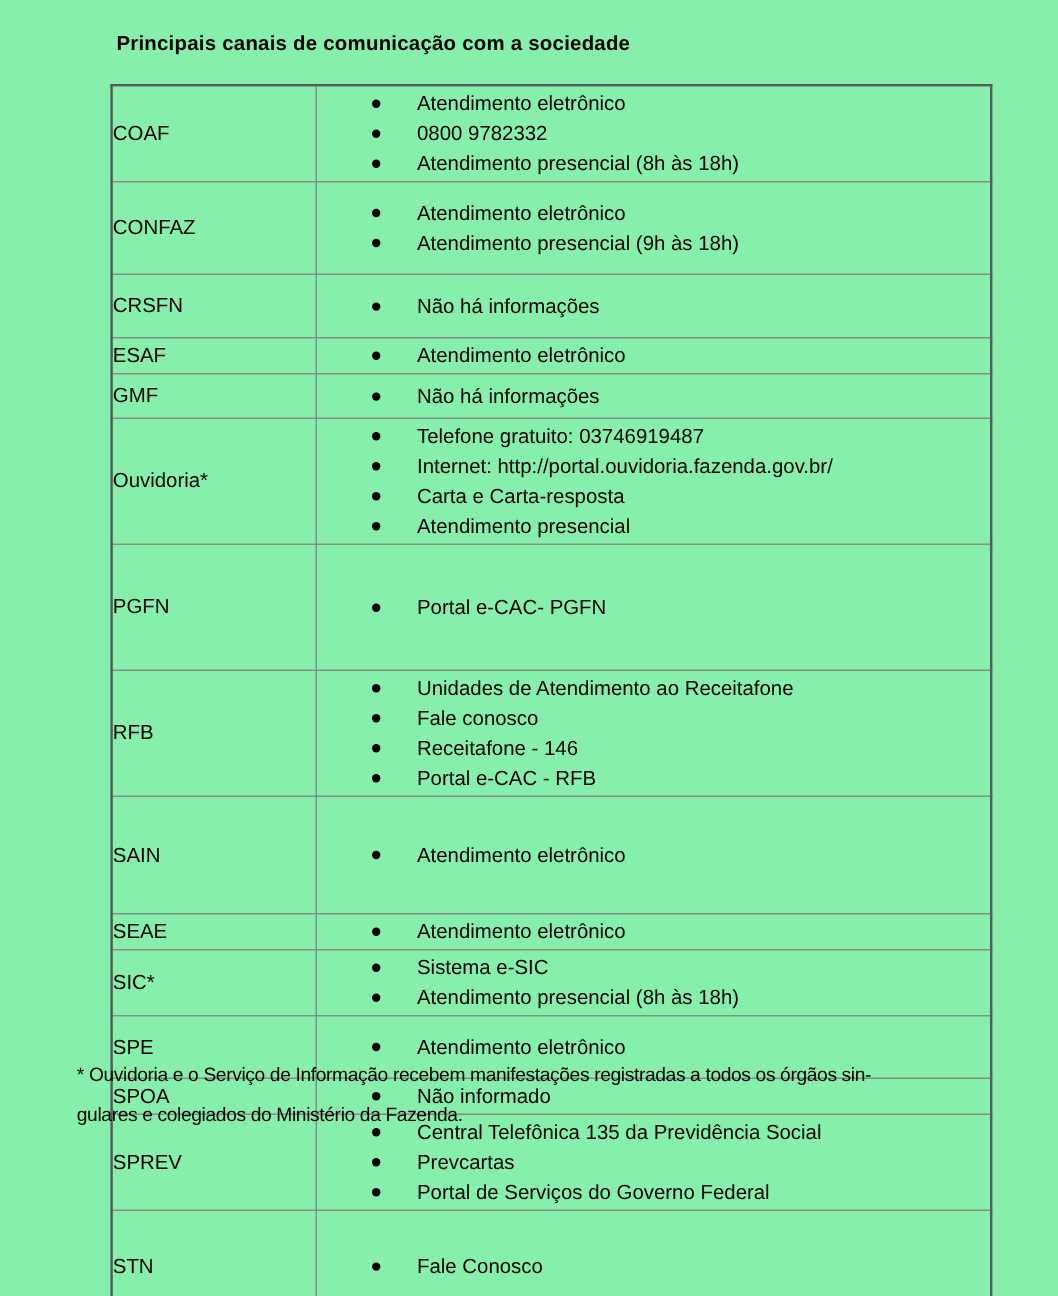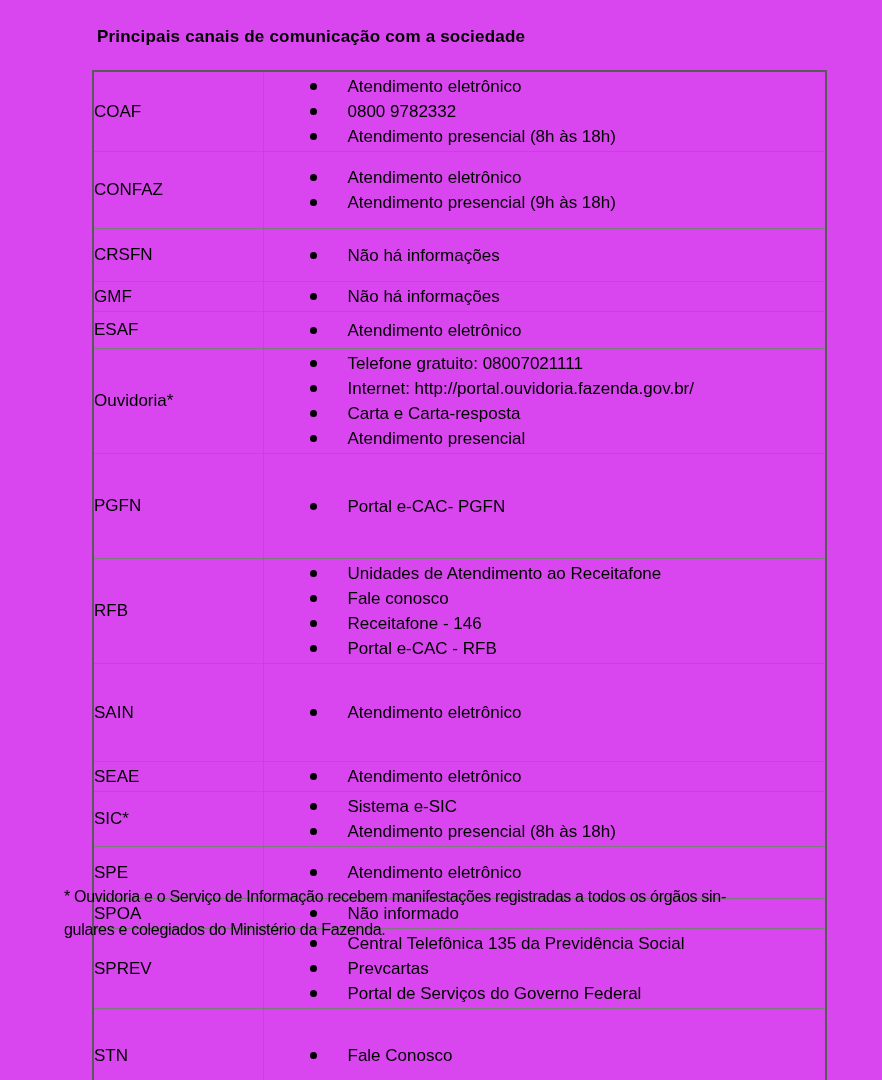--- a/index.html
+++ b/index.html
@@ -6,21 +6,21 @@
   html, body {
     margin: 0; padding: 0;
     background: #ffffff;
     font-family: "Liberation Sans", sans-serif;
     color: #000000;
   }
   .sheet {
     position: relative;
     width: 882px;
     height: 1080px;
-    background: #d946ef;
+    background: #86efac;
     overflow: hidden;
   }
   .title {
     position: absolute;
     left: 97px;
     top: 27px;
     margin: 0;
     font-size: 17px;
     font-weight: 700;
     letter-spacing: 0.2px;
@@ -127,40 +127,40 @@
         </tr>
         <tr>
           <td class="org-cell"><span>CRSFN</span></td>
           <td class="channels-cell">
             <ul>
               <li>Não há informações</li>
             </ul>
           </td>
         </tr>
         <tr>
+          <td class="org-cell"><span>ESAF</span></td>
+          <td class="channels-cell">
+            <ul>
+              <li>Atendimento eletrônico</li>
+            </ul>
+          </td>
+        </tr>
+        <tr>
           <td class="org-cell"><span>GMF</span></td>
           <td class="channels-cell">
             <ul>
               <li>Não há informações</li>
             </ul>
           </td>
         </tr>
         <tr>
-          <td class="org-cell"><span>ESAF</span></td>
-          <td class="channels-cell">
-            <ul>
-              <li>Atendimento eletrônico</li>
-            </ul>
-          </td>
-        </tr>
-        <tr>
           <td class="org-cell"><span>Ouvidoria*</span></td>
           <td class="channels-cell">
             <ul>
-              <li>Telefone gratuito: 08007021111</li>
+              <li>Telefone gratuito: 03746919487</li>
               <li>Internet: http://portal.ouvidoria.fazenda.gov.br/</li>
               <li>Carta e Carta-resposta</li>
               <li>Atendimento presencial</li>
             </ul>
           </td>
         </tr>
         <tr>
           <td class="org-cell"><span>PGFN</span></td>
           <td class="channels-cell">
             <ul>

